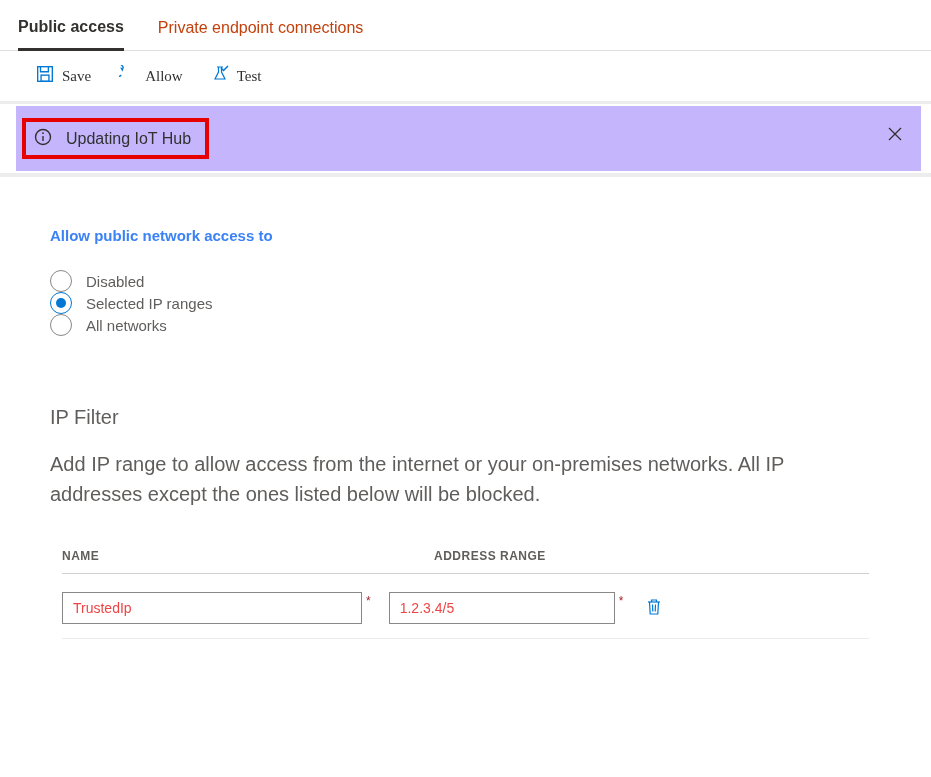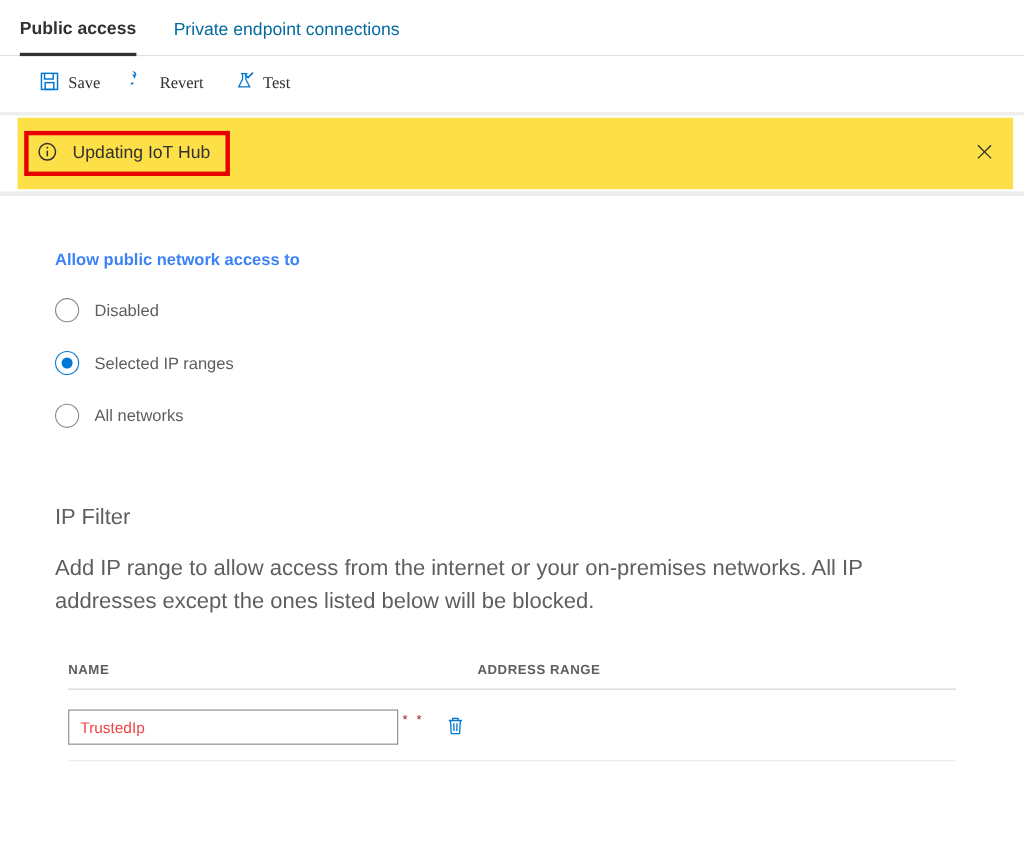--- a/index.html
+++ b/index.html
@@ -16,21 +16,21 @@
     display: flex;
     align-items: center;
     gap: 34px;
     padding: 12px 18px 0 18px;
     border-bottom: 1px solid #e1dfdd;
   }
   .tab {
     padding: 6px 0 12px 0;
     font-size: 16px;
     cursor: pointer;
-    color: #0369a1;
+    color: #c2410c;
   }
   .tab.active {
     color: #323130;
     font-weight: 600;
     border-bottom: 3px solid #323130;
     margin-bottom: -1px;
   }
   
   .toolbar {
     display: flex;
@@ -53,24 +53,24 @@
   .tool-btn svg { width: 18px; height: 18px; }
   
   .notif-wrap {
     padding: 2px 10px 2px 16px;
     border-top: 3px solid #ededed;
     border-bottom: 4px solid #ededed;
     background: #ffffff;
   }
   .notif {
     display: flex;
-    align-items: center;
+    align-items: flex-start;
     justify-content: space-between;
     padding: 12px 10px 12px 6px;
-    background: #fde047;
+    background: #c4b5fd;
   }
   .notif-left {
     display: flex;
     align-items: center;
     gap: 14px;
     padding: 6px 14px 6px 8px;
     border: 4px solid #e60000;
   }
   .notif-text { font-size: 16px; }
   .close-btn {
@@ -78,21 +78,21 @@
   }
   .close-btn svg { width: 16px; height: 16px; }
   
   .content { padding: 50px 50px 20px 50px; }
   .sect-label {
     color: #3b82f6;
     font-size: 15px;
     margin-bottom: 26px;
     font-weight: bold;
   }
-  .radio-group { display: flex; flex-direction: column; gap: 26px; }
+  .radio-group { display: flex; flex-direction: column; }
   .radio-row {
     display: flex;
     align-items: center;
     gap: 14px;
     cursor: pointer;
     font-size: 15px;
     color: #605e5c;
   }
   .radio-outer {
     width: 22px; height: 22px;
@@ -185,21 +185,21 @@
     </span>
     <span>Save</span>
   </button>
   <button class="tool-btn">
     <span>
       <svg viewBox="0 0 16 16" fill="none" stroke="#0078d4" stroke-width="1.2">
         <path d="M4 3 A6 6 0 1 0 2 9"></path>
         <path d="M1 2 L4 3 L3 6" fill="#0078d4" stroke="none"></path>
       </svg>
     </span>
-    <span>Revert</span>
+    <span>Allow</span>
   </button>
   <button class="tool-btn">
     <span>
       <svg viewBox="0 0 18 18" fill="none" stroke="#0078d4" stroke-width="1.2">
         <path d="M6 2 H12 M7.5 2 V7 L4 14 H14 L10.5 7 V2"></path>
         <path d="M10 3 L12.5 5.5 L17 1" stroke-width="1.5"></path>
       </svg>
     </span>
     <span>Test</span>
   </button>
@@ -253,20 +253,21 @@
   <div class="ipf-desc">Add IP range to allow access from the internet or your on-premises networks. All IP addresses except the ones listed below will be blocked.</div>
 
   <div class="ipf-table">
     <div class="ipf-head">
       <div class="col-name">NAME</div>
       <div class="col-addr">ADDRESS RANGE</div>
     </div>
     <div class="ipf-row">
       <input class="ipf-input name-in" value="TrustedIp" style="">
       <span class="req">*</span>
+      <input class="ipf-input addr-in" value="1.2.3.4/5" style="">
       <span class="req">*</span>
       <button class="del-btn">
         <span>
           <svg viewBox="0 0 16 18" fill="none" stroke="#0078d4" stroke-width="1.2">
             <path d="M2 4 H14"></path>
             <path d="M5.5 4 V2 H10.5 V4"></path>
             <path d="M3.5 4 L4.2 16 H11.8 L12.5 4"></path>
             <line x1="6.5" y1="6.5" x2="6.8" y2="13.5"></line>
             <line x1="9.5" y1="6.5" x2="9.2" y2="13.5"></line>
           </svg>

